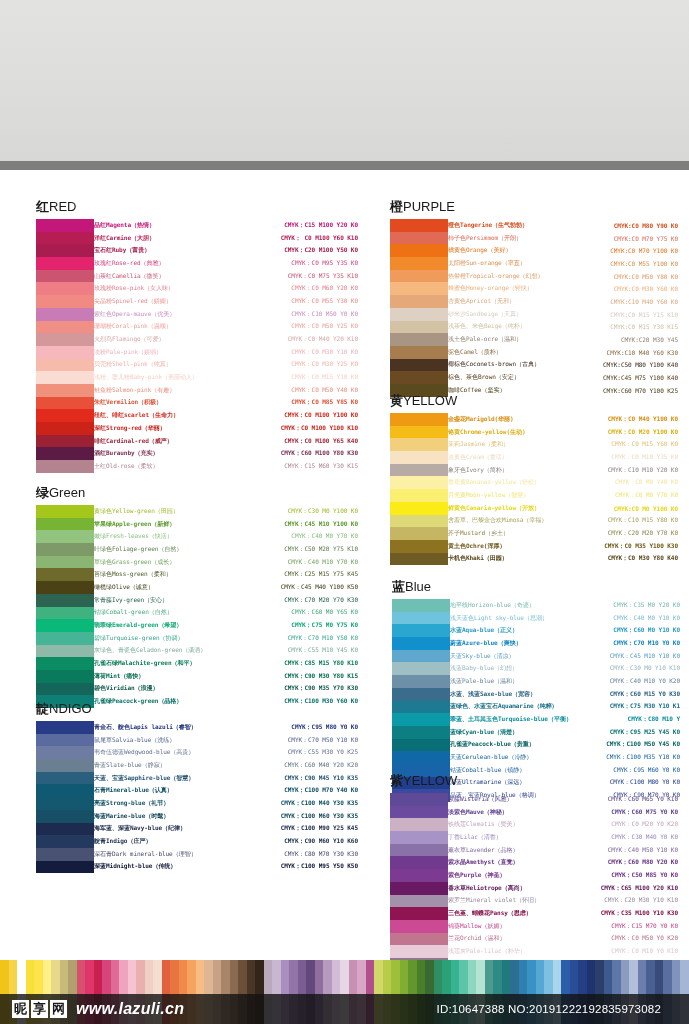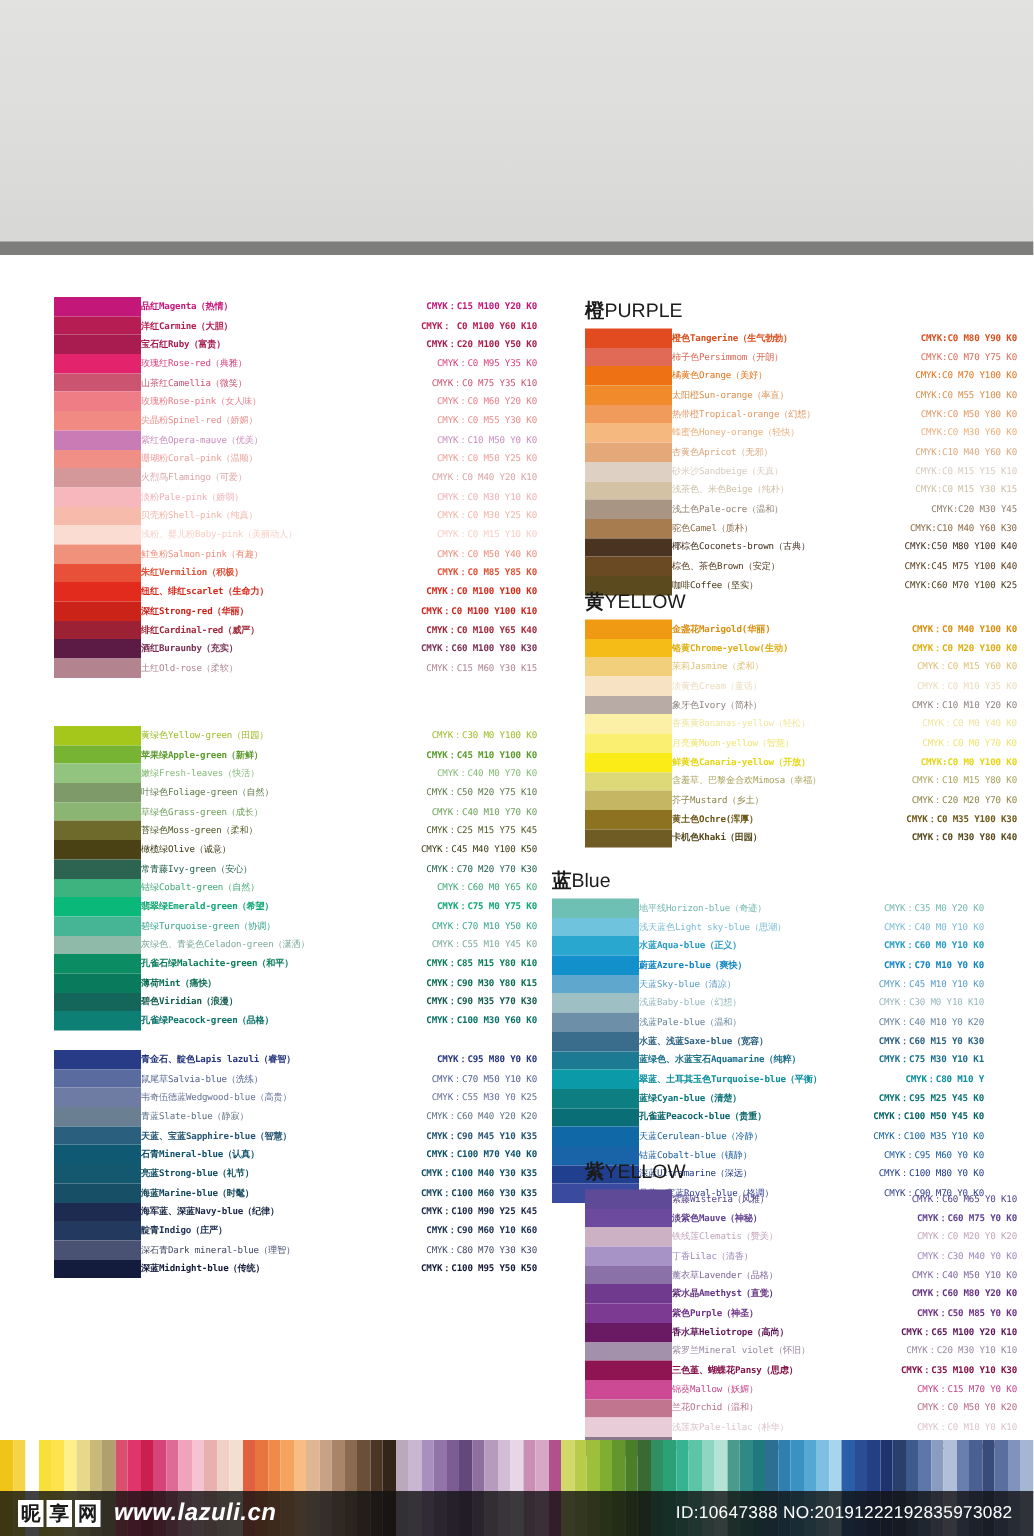--- a/index.html
+++ b/index.html
@@ -131,37 +131,38 @@
   .wm-url {
     margin-left: 9px;
     color: #ffffff;
     font-size: 16px;
     font-style: italic;
     font-weight: bold;
     letter-spacing: 0.3px;
   }
   .wm-id {
     margin-left: auto;
-    margin-right: 14px;
+    margin-right: 28px;
     color: #ffffff;
     font-size: 11.5px;
     letter-spacing: 0.2px;
   }
 </style>
 </head>
 <body>
 
 <div id="page">
 
   <div class="banner">
     <div class="banner-rule"></div>
   </div>
 
   <div class="sheet" id="sheet">
       <div class="group" style="left: 36px; top: 28px; width: 324px;">
+        <div class="group-title" style="color: rgb(26, 26, 26);"><span class="cn">红</span><span>RED</span></div>
         <div class="group-body">
           <div class="swatches" style="width: 58px;">
             <div class="swatch" style="background: rgb(196, 23, 122); height: 12.7px;"></div>
             <div class="swatch" style="background: rgb(182, 29, 82); height: 12.7px;"></div>
             <div class="swatch" style="background: rgb(168, 28, 80); height: 12.7px;"></div>
             <div class="swatch" style="background: rgb(227, 36, 108); height: 12.7px;"></div>
             <div class="swatch" style="background: rgb(203, 84, 112); height: 12.7px;"></div>
             <div class="swatch" style="background: rgb(239, 125, 133); height: 12.7px;"></div>
             <div class="swatch" style="background: rgb(240, 138, 130); height: 12.7px;"></div>
             <div class="swatch" style="background: rgb(201, 123, 181); height: 12.7px;"></div>
@@ -404,20 +405,21 @@
               <div class="cmyk">CMYK：C0 M35 Y100 K30</div>
             </div>
             <div class="row" style="height: 12.7px; color: rgb(86, 72, 28); font-weight: bold;">
               <div class="name" style="width: 122px;">卡机色Khaki（田园）</div>
               <div class="cmyk">CMYK：C0 M30 Y80 K40</div>
             </div>
           </div>
         </div>
       </div>
       <div class="group" style="left: 36px; top: 314px; width: 324px;">
+        <div class="group-title" style="color: rgb(26, 26, 26);"><span class="cn">绿</span><span>Green</span></div>
         <div class="group-body">
           <div class="swatches" style="width: 58px;">
             <div class="swatch" style="background: rgb(165, 198, 27); height: 12.7px;"></div>
             <div class="swatch" style="background: rgb(120, 180, 51); height: 12.7px;"></div>
             <div class="swatch" style="background: rgb(146, 196, 128); height: 12.7px;"></div>
             <div class="swatch" style="background: rgb(126, 154, 104); height: 12.7px;"></div>
             <div class="swatch" style="background: rgb(138, 181, 115); height: 12.7px;"></div>
             <div class="swatch" style="background: rgb(110, 106, 44); height: 12.7px;"></div>
             <div class="swatch" style="background: rgb(74, 66, 21); height: 12.7px;"></div>
             <div class="swatch" style="background: rgb(45, 100, 81); height: 12.7px;"></div>
@@ -491,21 +493,21 @@
               <div class="name" style="width: 122px;">碧色Viridian（浪漫）</div>
               <div class="cmyk">CMYK：C90 M35 Y70 K30</div>
             </div>
             <div class="row" style="height: 12.7px; color: rgb(12, 114, 104); font-weight: bold;">
               <div class="name" style="width: 122px;">孔雀绿Peacock-green（品格）</div>
               <div class="cmyk">CMYK：C100 M30 Y60 K0</div>
             </div>
           </div>
         </div>
       </div>
-      <div class="group" style="left: 368px; top: 408px; width: 290px;">
+      <div class="group" style="left: 392px; top: 408px; width: 290px;">
         <div class="group-title" style="color: rgb(26, 26, 26);"><span class="cn">蓝</span><span>Blue</span></div>
         <div class="group-body">
           <div class="swatches" style="width: 58px;">
             <div class="swatch" style="background: rgb(111, 192, 180); height: 12.7px;"></div>
             <div class="swatch" style="background: rgb(111, 195, 220); height: 12.7px;"></div>
             <div class="swatch" style="background: rgb(42, 167, 207); height: 12.7px;"></div>
             <div class="swatch" style="background: rgb(17, 144, 204); height: 12.7px;"></div>
             <div class="swatch" style="background: rgb(95, 167, 204); height: 12.7px;"></div>
             <div class="swatch" style="background: rgb(158, 191, 196); height: 12.7px;"></div>
             <div class="swatch" style="background: rgb(110, 143, 168); height: 12.7px;"></div>
@@ -581,20 +583,21 @@
               <div class="cmyk">CMYK：C100 M80 Y0 K0</div>
             </div>
             <div class="row" style="height: 12.7px; color: rgb(52, 66, 147);">
               <div class="name" style="width: 132px;">品蓝、宝蓝Royal-blue（格调）</div>
               <div class="cmyk">CMYK：C90 M70 Y0 K0</div>
             </div>
           </div>
         </div>
       </div>
       <div class="group" style="left: 36px; top: 530px; width: 324px;">
+        <div class="group-title" style="color: rgb(26, 26, 26);"><span class="cn">靛</span><span>NDIGO</span></div>
         <div class="group-body">
           <div class="swatches" style="width: 58px;">
             <div class="swatch" style="background: rgb(40, 59, 135); height: 12.7px;"></div>
             <div class="swatch" style="background: rgb(90, 107, 160); height: 12.7px;"></div>
             <div class="swatch" style="background: rgb(110, 124, 163); height: 12.7px;"></div>
             <div class="swatch" style="background: rgb(107, 127, 146); height: 12.7px;"></div>
             <div class="swatch" style="background: rgb(43, 95, 126); height: 12.7px;"></div>
             <div class="swatch" style="background: rgb(15, 90, 114); height: 12.7px;"></div>
             <div class="swatch" style="background: rgb(20, 88, 111); height: 12.7px;"></div>
             <div class="swatch" style="background: rgb(23, 79, 102); height: 12.7px;"></div>

